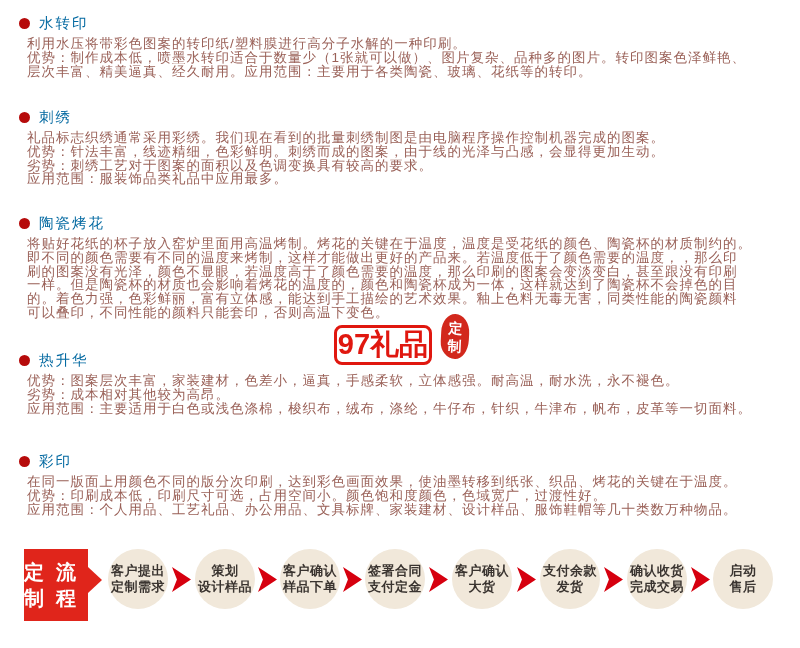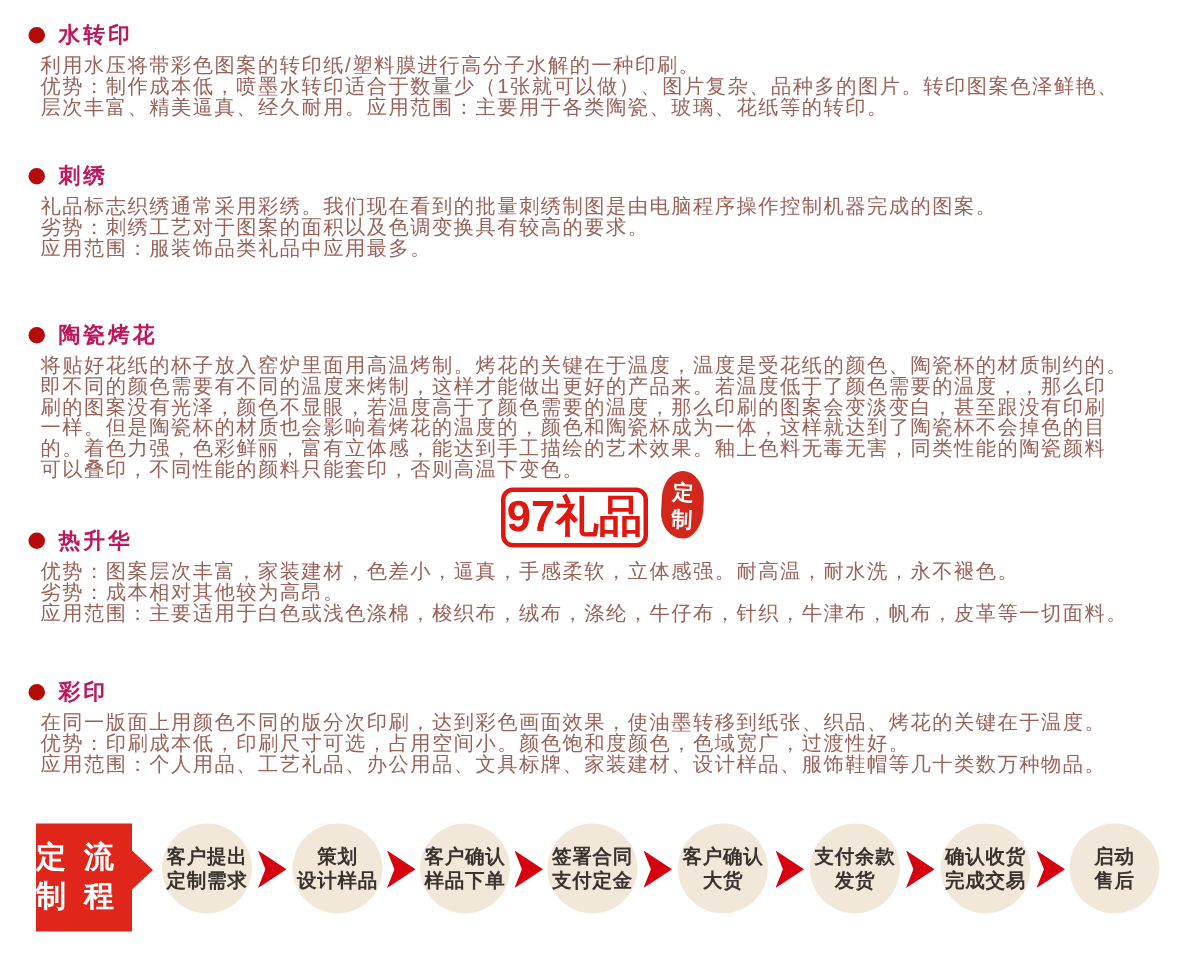--- a/index.html
+++ b/index.html
@@ -5,21 +5,21 @@
   html,body{margin:0;padding:0;}
   body{
     width:800px;height:648px;position:relative;overflow:hidden;
     background:#ffffff;
     font-family:"Liberation Sans","DejaVu Sans",sans-serif;
   }
   .section{position:absolute;left:0;width:800px;}
   .sec-header{display:flex;align-items:center;margin-left:19px;height:15px;}
   .bullet{width:11px;height:11px;border-radius:50%;background:#b60b0b;flex:0 0 auto;}
   .sec-title{
-    margin-left:9px;font-weight:bold;font-size:14.5px;color:#be185d;
+    margin-left:9px;font-weight:normal;font-size:14.5px;color:#0369a1;
     letter-spacing:2px;white-space:nowrap;
   }
   .sec-body{margin-left:27px;margin-top:6px;}
   .bodyline{
     font-size:13.5px;color:#9a6158;line-height:13.8px;letter-spacing:1px;
     white-space:nowrap;
   }
   
   .wm-badge{
     position:absolute;left:334px;top:309px;width:92px;height:34px;z-index:5;
@@ -77,20 +77,21 @@
   </div>
 </div>
 
 <div class="section" style="top:110px">
   <div class="sec-header">
     <span class="bullet"></span>
     <span class="sec-title">刺绣</span>
   </div>
   <div class="sec-body">
     <div class="bodyline">礼品标志织绣通常采用彩绣。我们现在看到的批量刺绣制图是由电脑程序操作控制机器完成的图案。</div>
+    <div class="bodyline">优势：针法丰富，线迹精细，色彩鲜明。刺绣而成的图案，由于线的光泽与凸感，会显得更加生动。</div>
     <div class="bodyline">劣势：刺绣工艺对于图案的面积以及色调变换具有较高的要求。</div>
     <div class="bodyline">应用范围：服装饰品类礼品中应用最多。</div>
   </div>
 </div>
 
 <div class="section" style="top:216px">
   <div class="sec-header">
     <span class="bullet"></span>
     <span class="sec-title">陶瓷烤花</span>
   </div>

